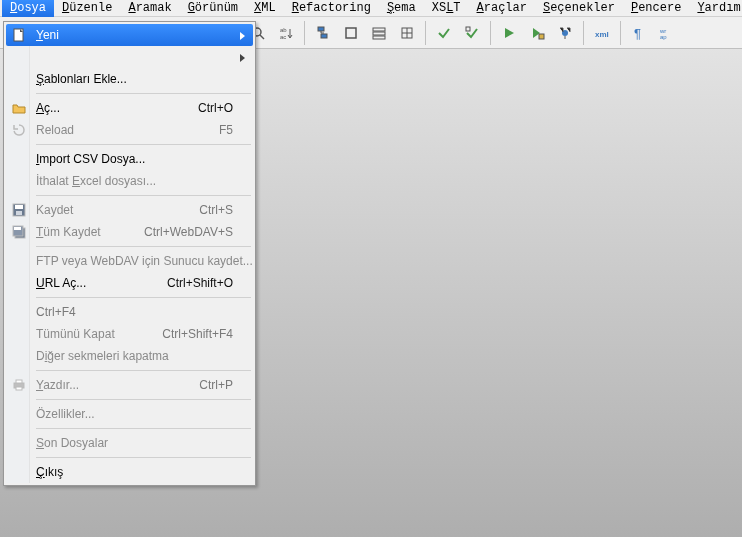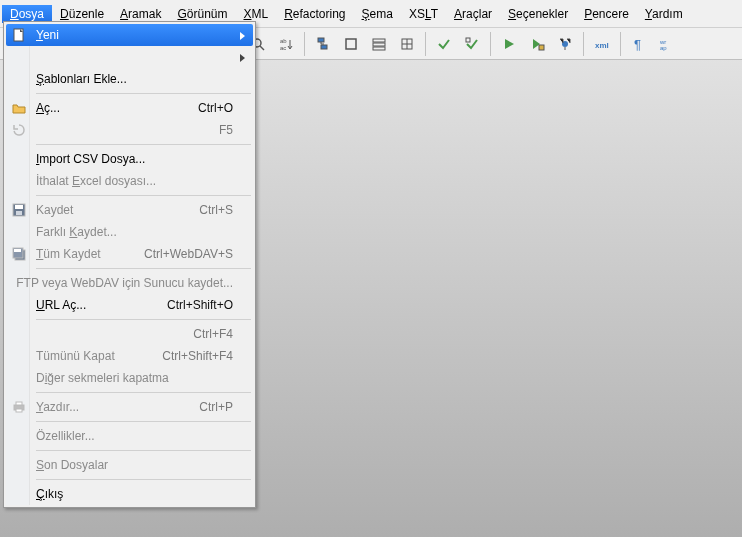--- a/index.html
+++ b/index.html
@@ -12,24 +12,25 @@
     font-size: 12px;
     background: linear-gradient(to bottom, #e8e8e8 0%, #aeaeae 100%);
     overflow: hidden;
     color: #000;
   }
 
   
   .menubar {
     display: flex;
     align-items: center;
-    height: 28px;
+    height: 17px;
     background: #f0f0f0;
     border-bottom: 1px solid #d0d0d0;
     padding: 0 2px;
+    font-family: Liberation Mono, monospace;
   }
   .menubar .menu-item {
     padding: 2px 8px;
     cursor: default;
   }
   .menubar .menu-item.active {
     background: #2f8fff;
     background: linear-gradient(#3a90ff, #1f70e6);
     color: #fff;
   }
@@ -82,21 +83,20 @@
     border-right: 1px solid #e2e3e4;
   }
   .dropdown .row {
     position: relative;
     display: flex;
     align-items: center;
     height: 22px;
     padding-left: 30px;
     padding-right: 20px;
     cursor: default;
-    justify-content: flex-end;
   }
   .dropdown .row.highlight {
     background: linear-gradient(#3a90ff, #1f70e6);
     color: #fff;
     border-radius: 2px;
   }
   .dropdown .row.disabled { color: #8a8a8a; }
   .dropdown .row .icon {
     position: absolute;
     left: 4px;
@@ -368,20 +368,21 @@
         <span class="label"><span class="ul">A</span>ç...</span>
         <span class="shortcut">Ctrl+O</span>
       </div>
       <div class="row disabled">
         <span class="icon">
           <svg width="16" height="16">
             <path d="M8 3 a5 5 0 1 1 -4.9 6" fill="none" stroke="#bbb" stroke-width="1.5"></path>
             <path d="M3 3 v4 h4" fill="none" stroke="#bbb" stroke-width="1.5"></path>
           </svg>
         </span>
+        <span class="label">Reload</span>
         <span class="shortcut">F5</span>
       </div>
       <div class="sep-row"></div>
       <div class="row">
         <span class="label"><span class="ul">I</span>mport CSV Dosya...</span>
       </div>
       <div class="row disabled">
         <span class="label">İthalat <span class="ul">E</span>xcel dosyası...</span>
       </div>
       <div class="sep-row"></div>
@@ -390,23 +391,20 @@
           <svg width="16" height="16">
             <rect x="2" y="2" width="12" height="12" fill="#6a7a8f" stroke="#bbb"></rect>
             <rect x="4" y="3" width="8" height="4" fill="#fff"></rect>
             <rect x="5" y="9" width="6" height="4" fill="#d0d6df"></rect>
           </svg>
         </span>
         <span class="label">Kaydet</span>
         <span class="shortcut">Ctrl+S</span>
       </div>
       <div class="row disabled">
-        <span class="label">Farklı <span class="ul">K</span>aydet...</span>
-      </div>
-      <div class="row disabled">
         <span class="icon">
           <svg width="16" height="16">
             <rect x="4" y="4" width="10" height="10" fill="#6a7a8f" stroke="#bbb"></rect>
             <rect x="2" y="2" width="10" height="10" fill="#8896aa" stroke="#bbb"></rect>
             <rect x="3" y="3" width="7" height="3" fill="#fff"></rect>
           </svg>
         </span>
         <span class="label"><span class="ul">T</span>üm Kaydet</span>
         <span class="shortcut">Ctrl+WebDAV+S</span>
       </div>

